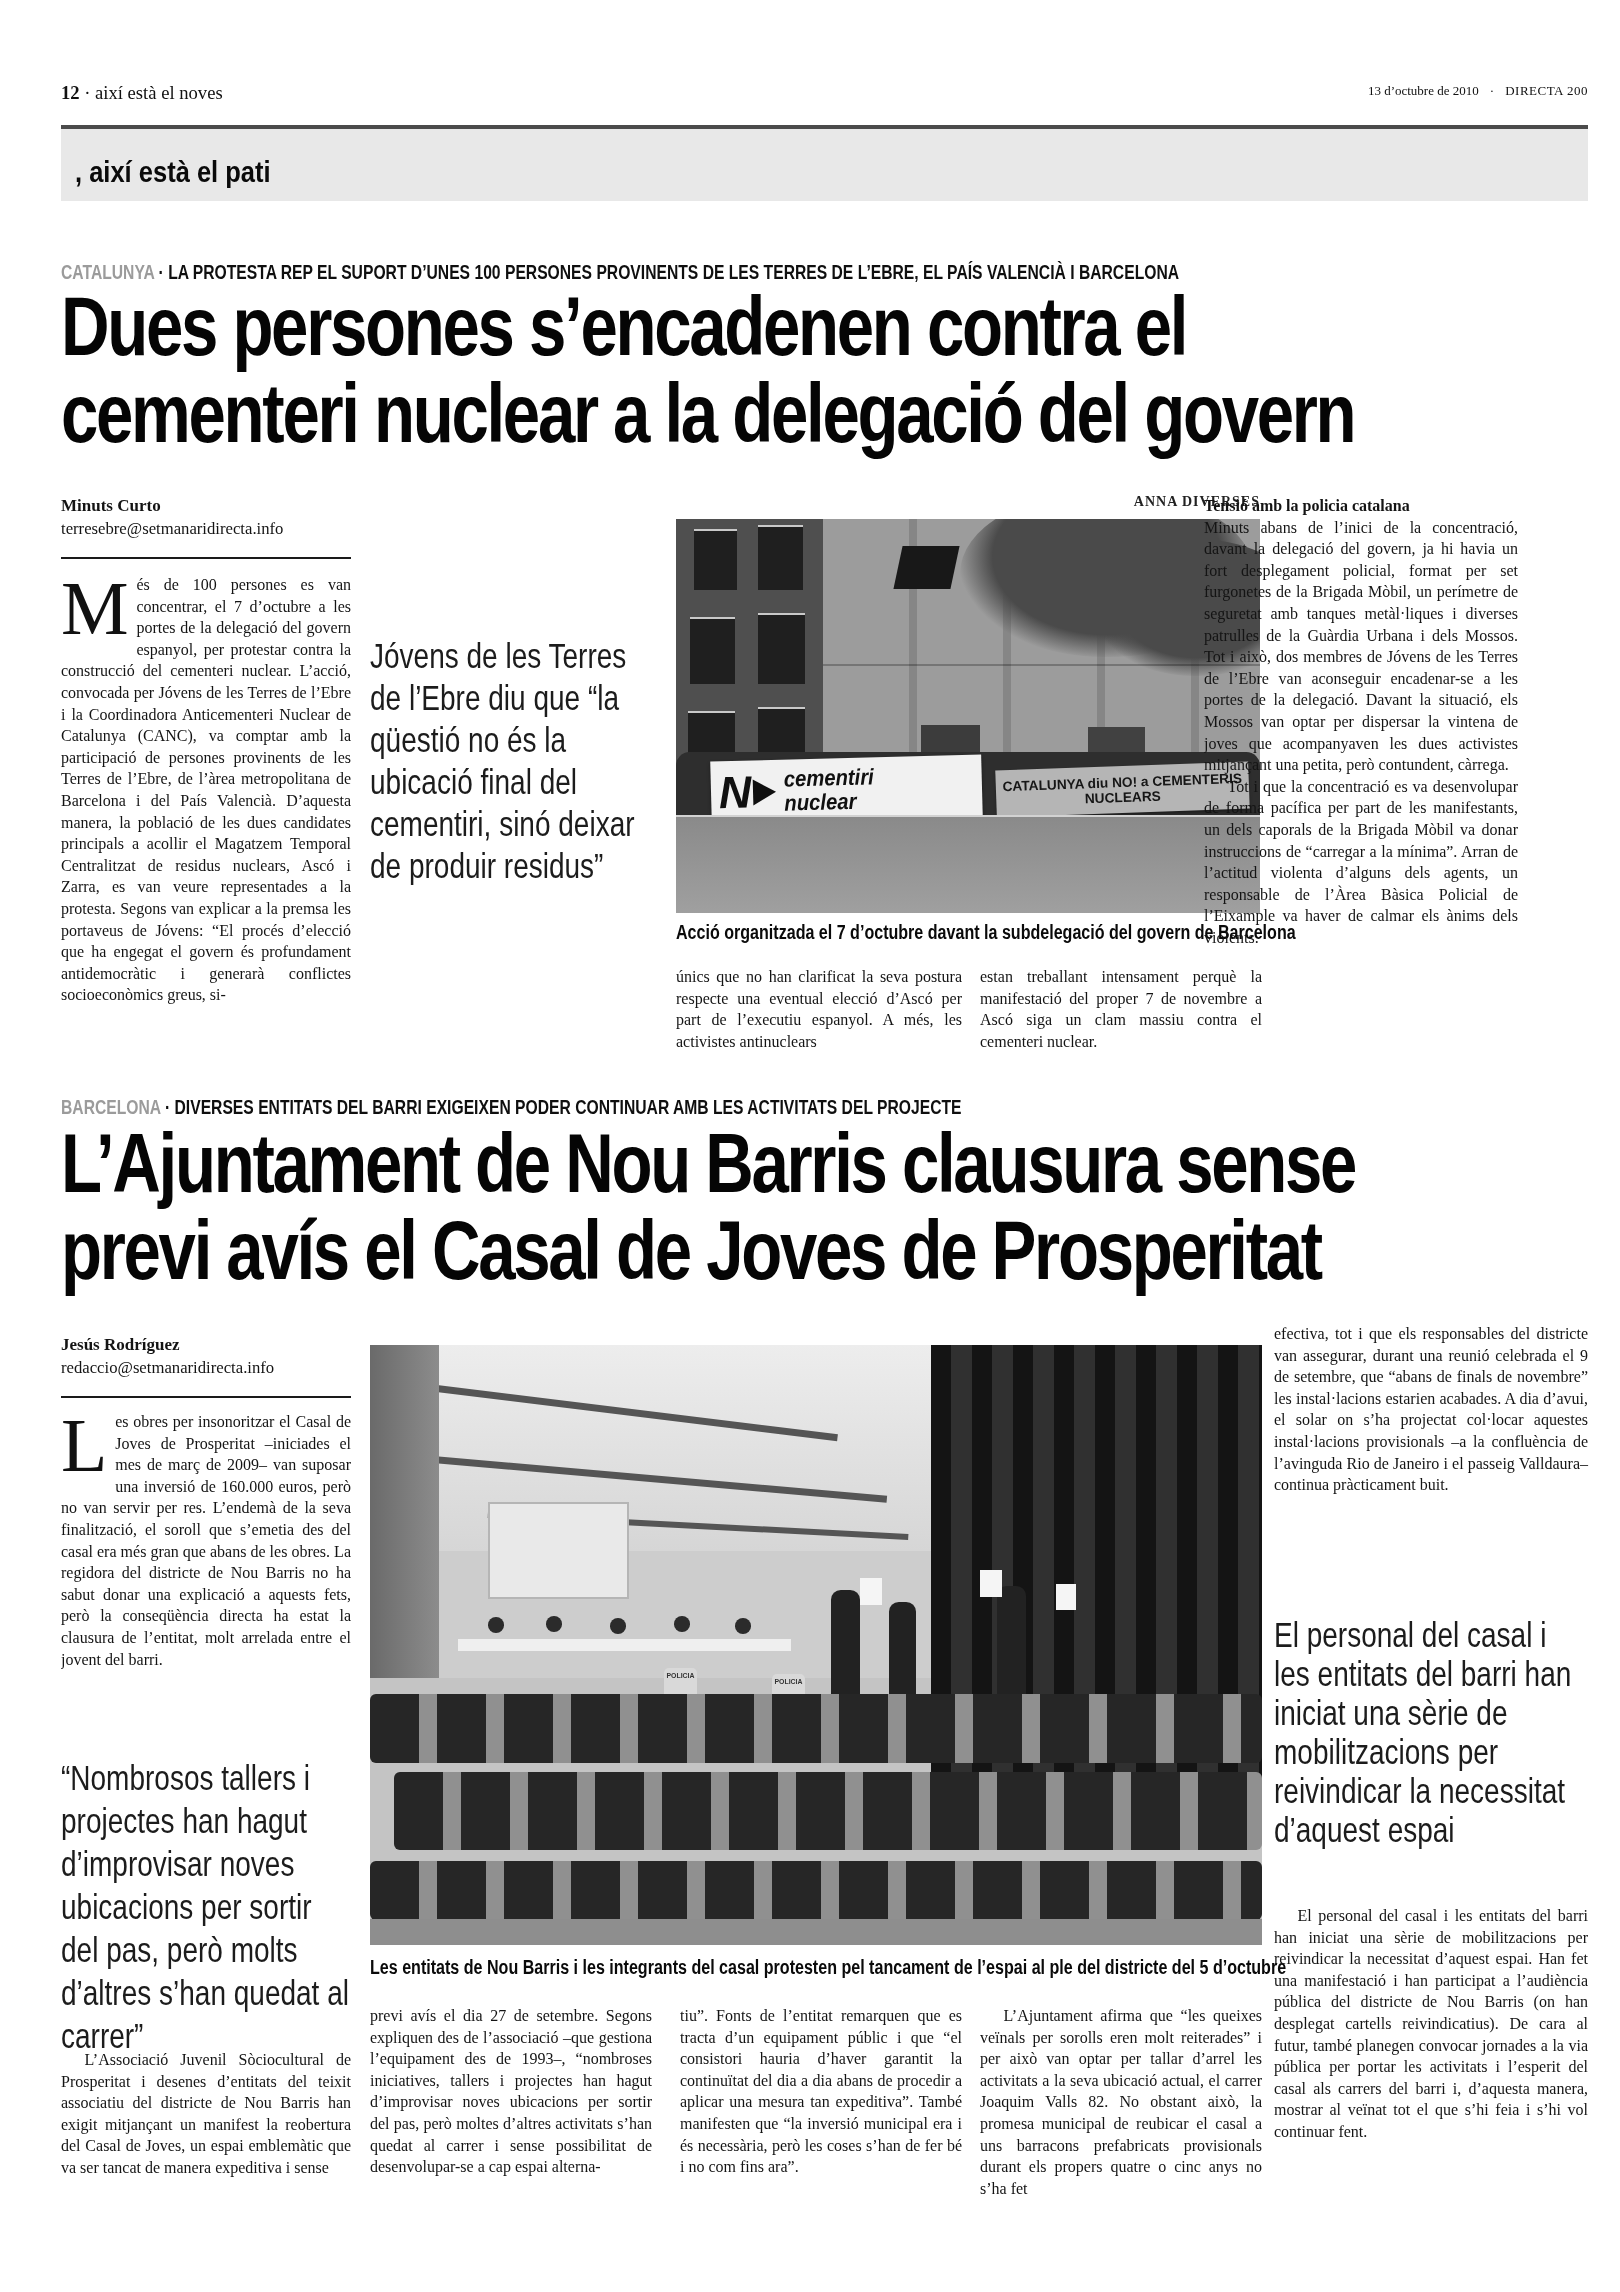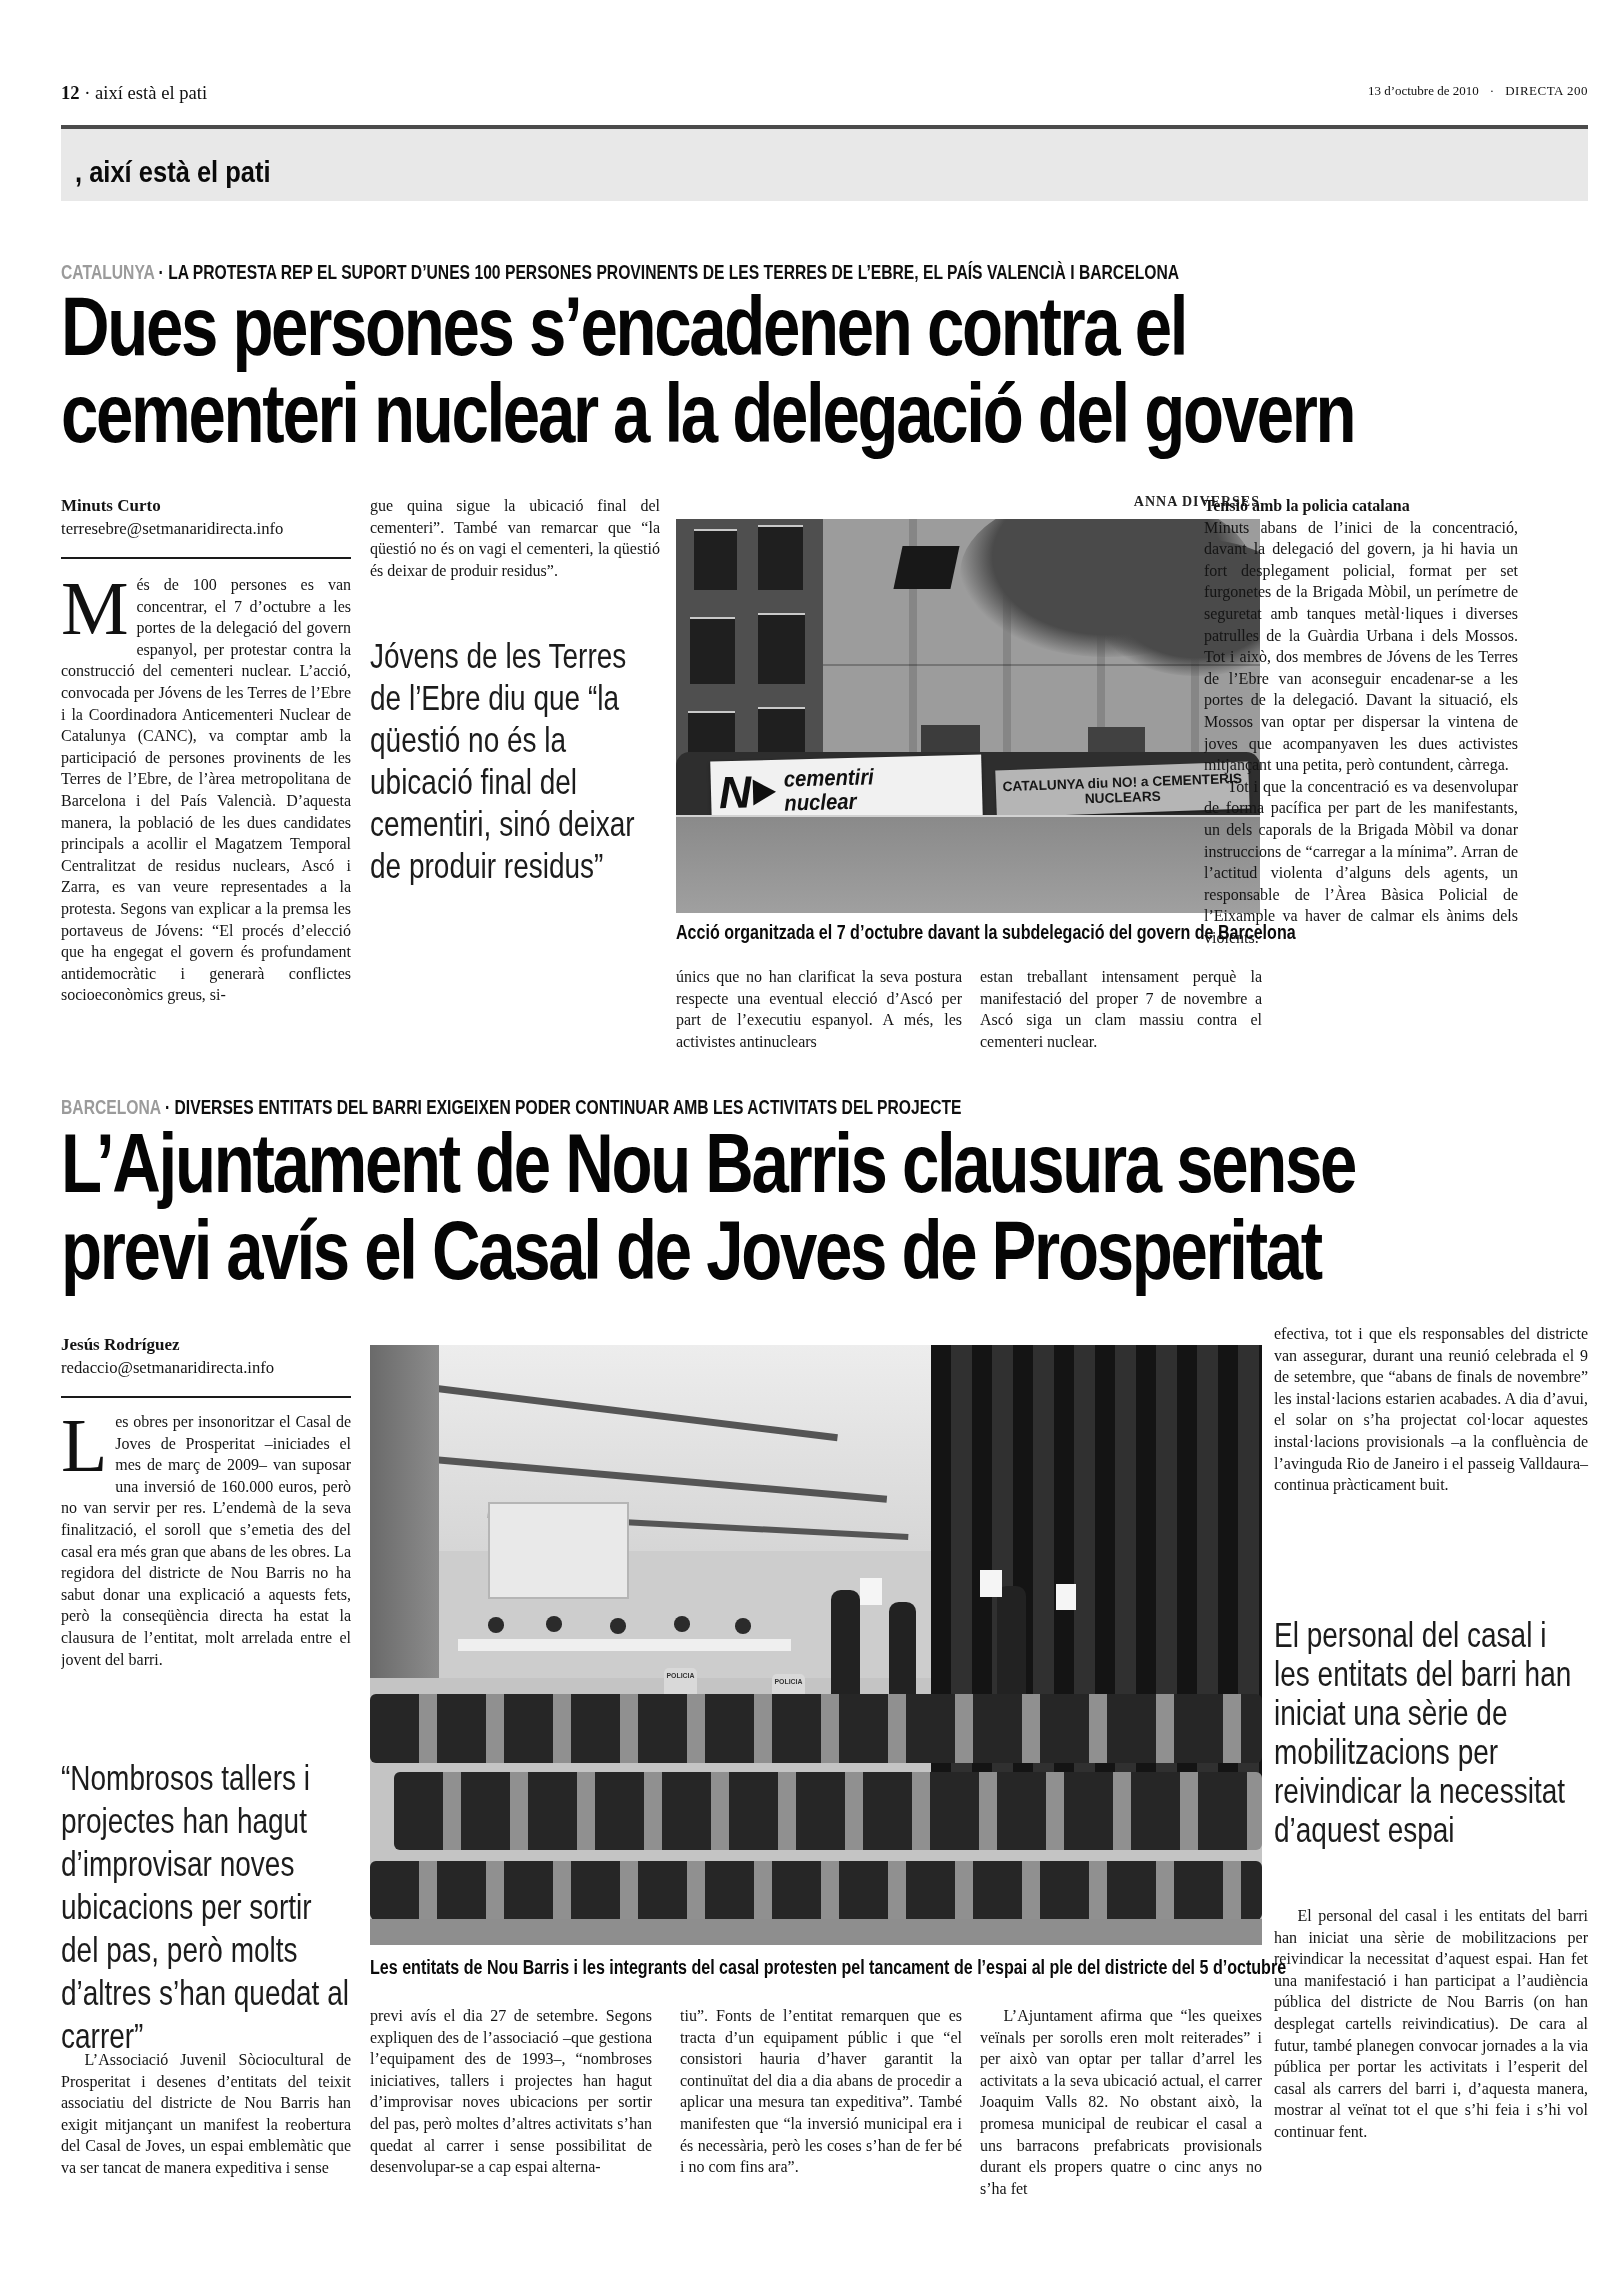--- a/index.html
+++ b/index.html
@@ -80,21 +80,21 @@
            font-family:"Liberation Sans",sans-serif;font-weight:bold;font-size:6.9px;color:#333;
            text-align:center;line-height:15.7px;}
   .p2-floor{background:#8e8e8e;}
 </style>
 </head>
 <body>
 
 <div id="page">
 
   <div class="abs folio" style="left:61px;top:82px;">
-    <b>12</b><span> · així està el pati</span>
+    <b>12</b><span> · així està el noves</span>
   </div>
   <div class="abs hdr-right" style="left:1000px;top:83px;width:588px;text-align:right;">
     <span>13 d’octubre de 2010</span>
     <span style="padding:0 7.8px;">·</span>
     <span class="issue">DIRECTA 200</span>
   </div>
   <div class="abs toprule" style="left:61px;top:125px;width:1527px;height:3.9px;"></div>
   <div class="abs band" style="left:61px;top:129px;width:1527px;height:72px;">
     <div class="abs bandlabel" style="left:13.7px;top:25.5px;">, així està el pati</div>
   </div>
@@ -108,21 +108,20 @@
   <div class="abs headline" style="left:61px;top:369px;">cementeri nuclear a la delegació del govern</div>
 
   <div class="abs byname" style="left:61px;top:496px;">Minuts Curto</div>
   <div class="abs byemail" style="left:61px;top:519px;">terresebre@setmanaridirecta.info</div>
   <div class="abs rule" style="left:61px;top:557px;width:290px;height:2px;"></div>
 
   <div class="abs body clip" style="left:61px;top:574px;width:290px;height:490px;">
     <span class="dropcap">M</span><span>és de 100 persones es van concentrar, el 7 d’octubre a les portes de la delegació del govern espanyol, per protestar contra la construcció del cementeri nuclear. L’acció, convocada per Jóvens de les Terres de l’Ebre i la Coordinadora Anticementeri Nuclear de Catalunya (CANC), va comptar amb la participació de persones provinents de les Terres de l’Ebre, de l’àrea metropolitana de Barcelona i del País Valencià. D’aquesta manera, la població de les dues candidates principals a acollir el Magatzem Temporal Centralitzat de residus nuclears, Ascó i Zarra, es van veure representades a la protesta. Segons van explicar a la premsa les portaveus de Jóvens: “El procés d’elecció que ha engegat el govern és profundament antidemocràtic i generarà conflictes socioeconòmics greus, si-</span>
   </div>
 
-  <div class="abs body" style="left:370px;top:495px;width:290px;">gue quina sigue la ubicació final del cementeri”. També van remarcar que “la qüestió no és on vagi el cementeri, la qüestió és deixar de produir residus”.</div>
   <div class="abs pq" style="left:370px;top:635px;width:363px;">Jóvens de les Terres de l’Ebre diu que “la qüestió no és la ubicació final del cementiri, sinó deixar de produir residus”</div>
 
   <div class="abs credit" style="left:676px;top:494px;width:584px;">ANNA DIVERSES</div>
   <div class="abs ph p1" style="left:676px;top:519px;width:584px;height:394px;">
     <div class="abs p1-facade" style="left:147px;top:0;width:437px;height:294px;"></div>
     <div class="abs p1-bldg" style="left:0;top:0;width:147px;height:294px;"></div>
     <div class="abs p1-win" style="left:17.6px;top:9.8px;width:43px;height:59px;"></div>
     <div class="abs p1-win" style="left:82px;top:5.9px;width:45px;height:63px;"></div>
     <div class="abs p1-win" style="left:13.7px;top:98px;width:45px;height:65px;"></div>
     <div class="abs p1-win" style="left:82px;top:94px;width:47px;height:69px;"></div>

